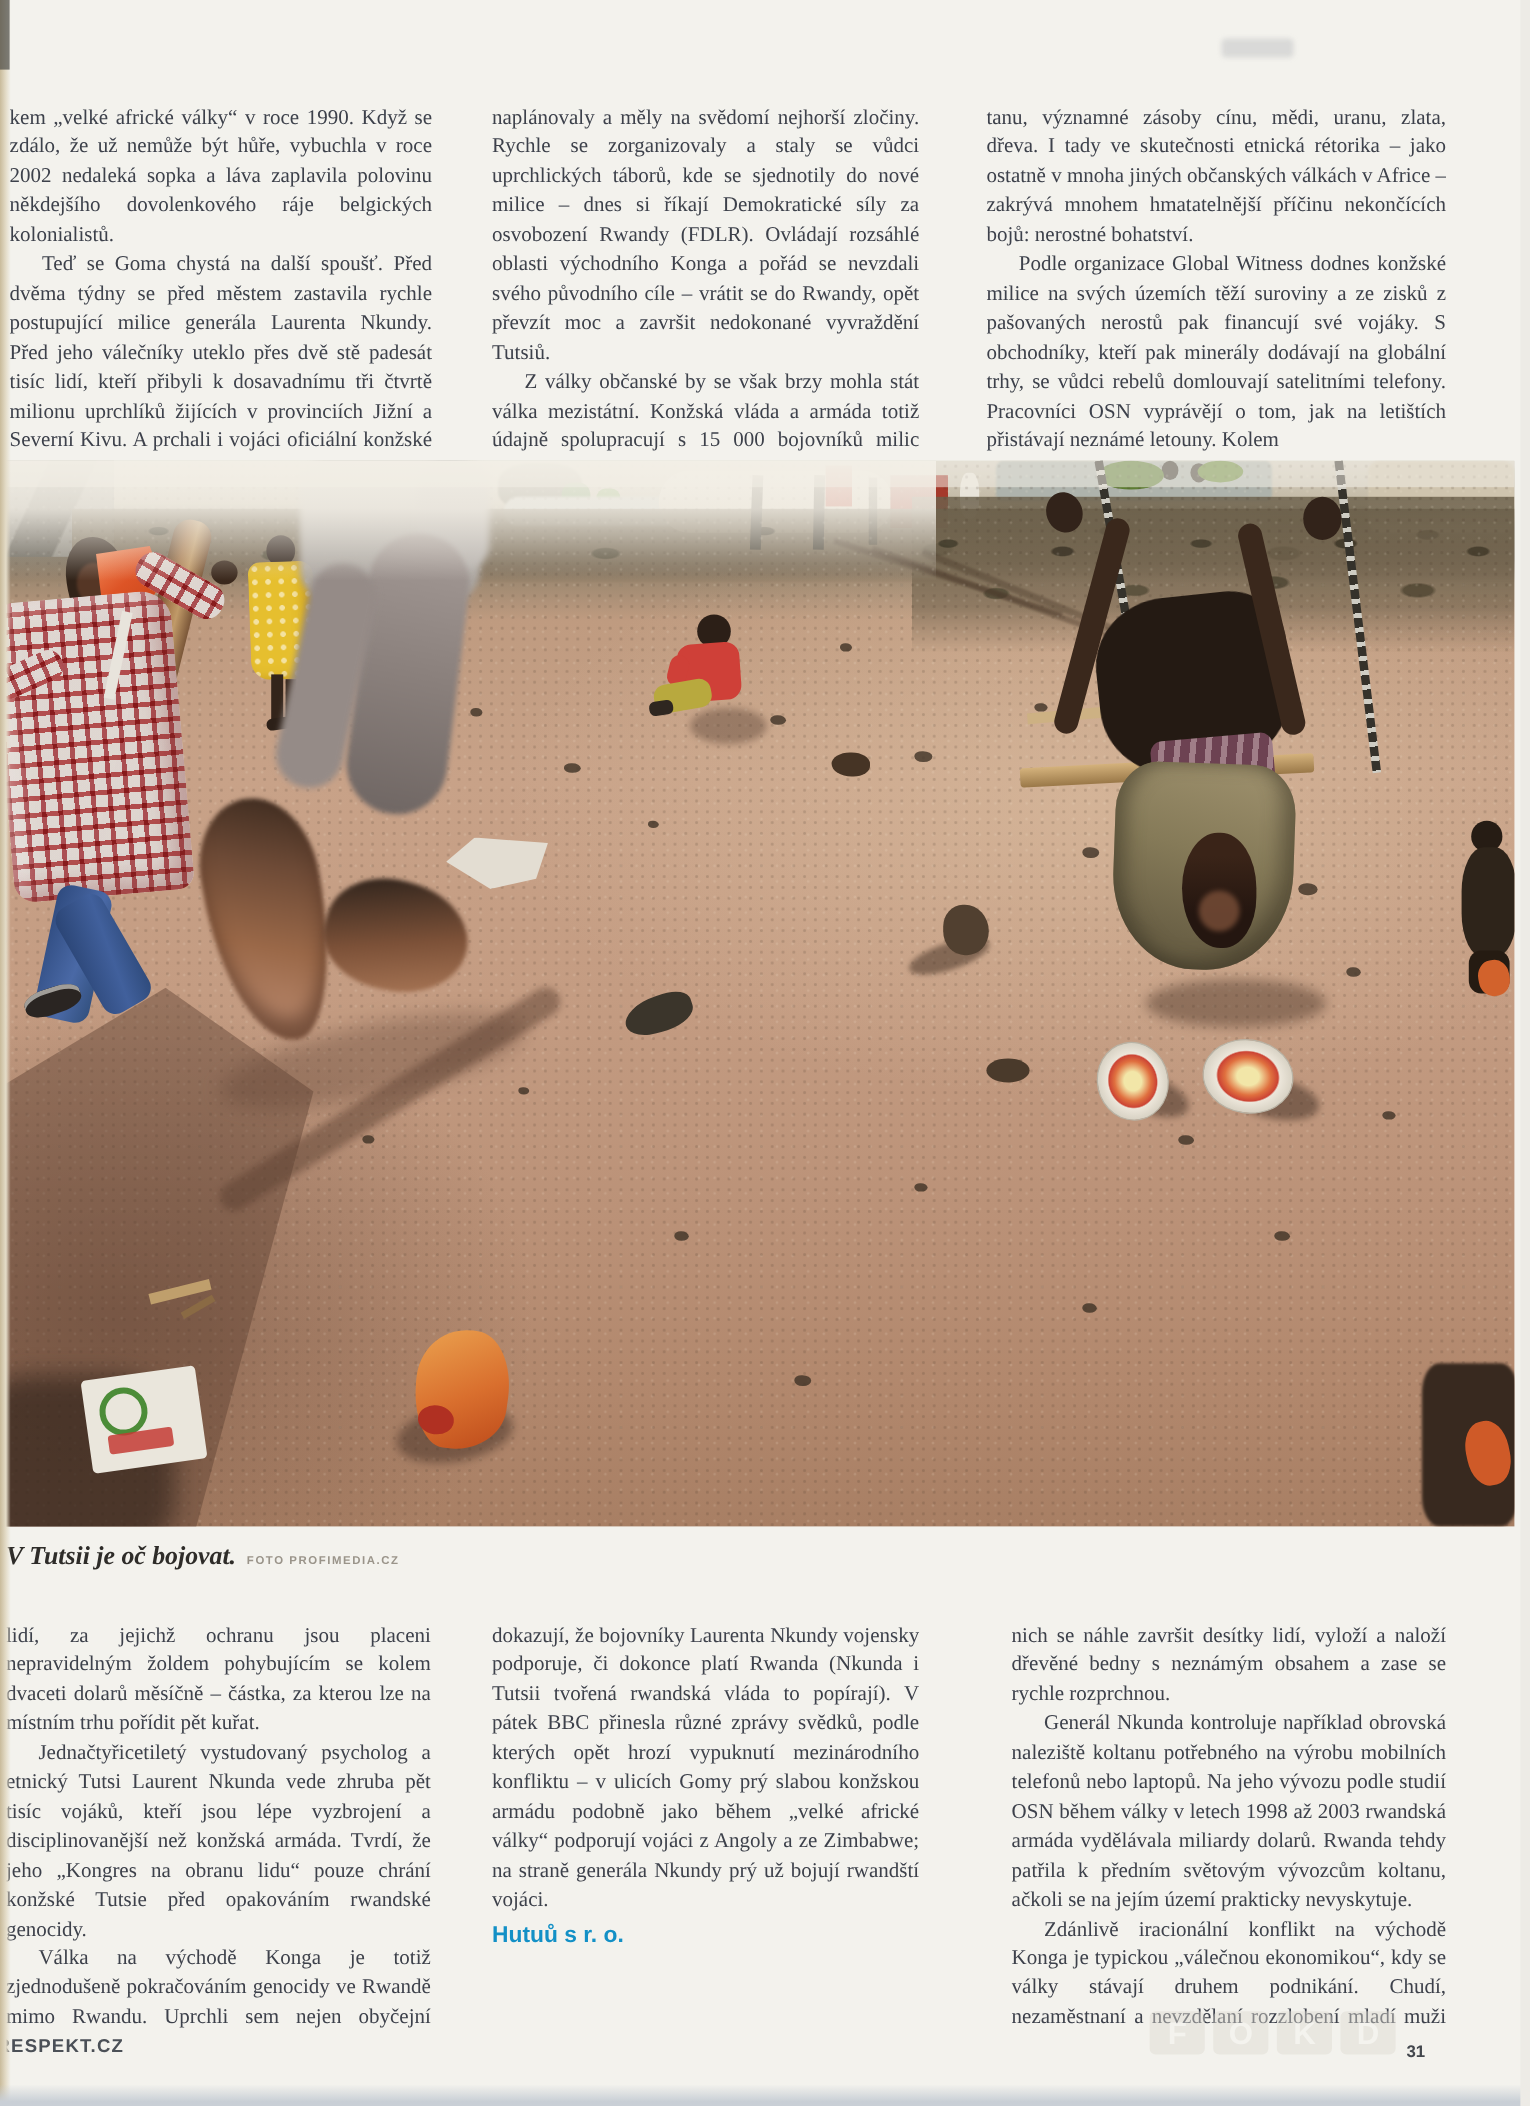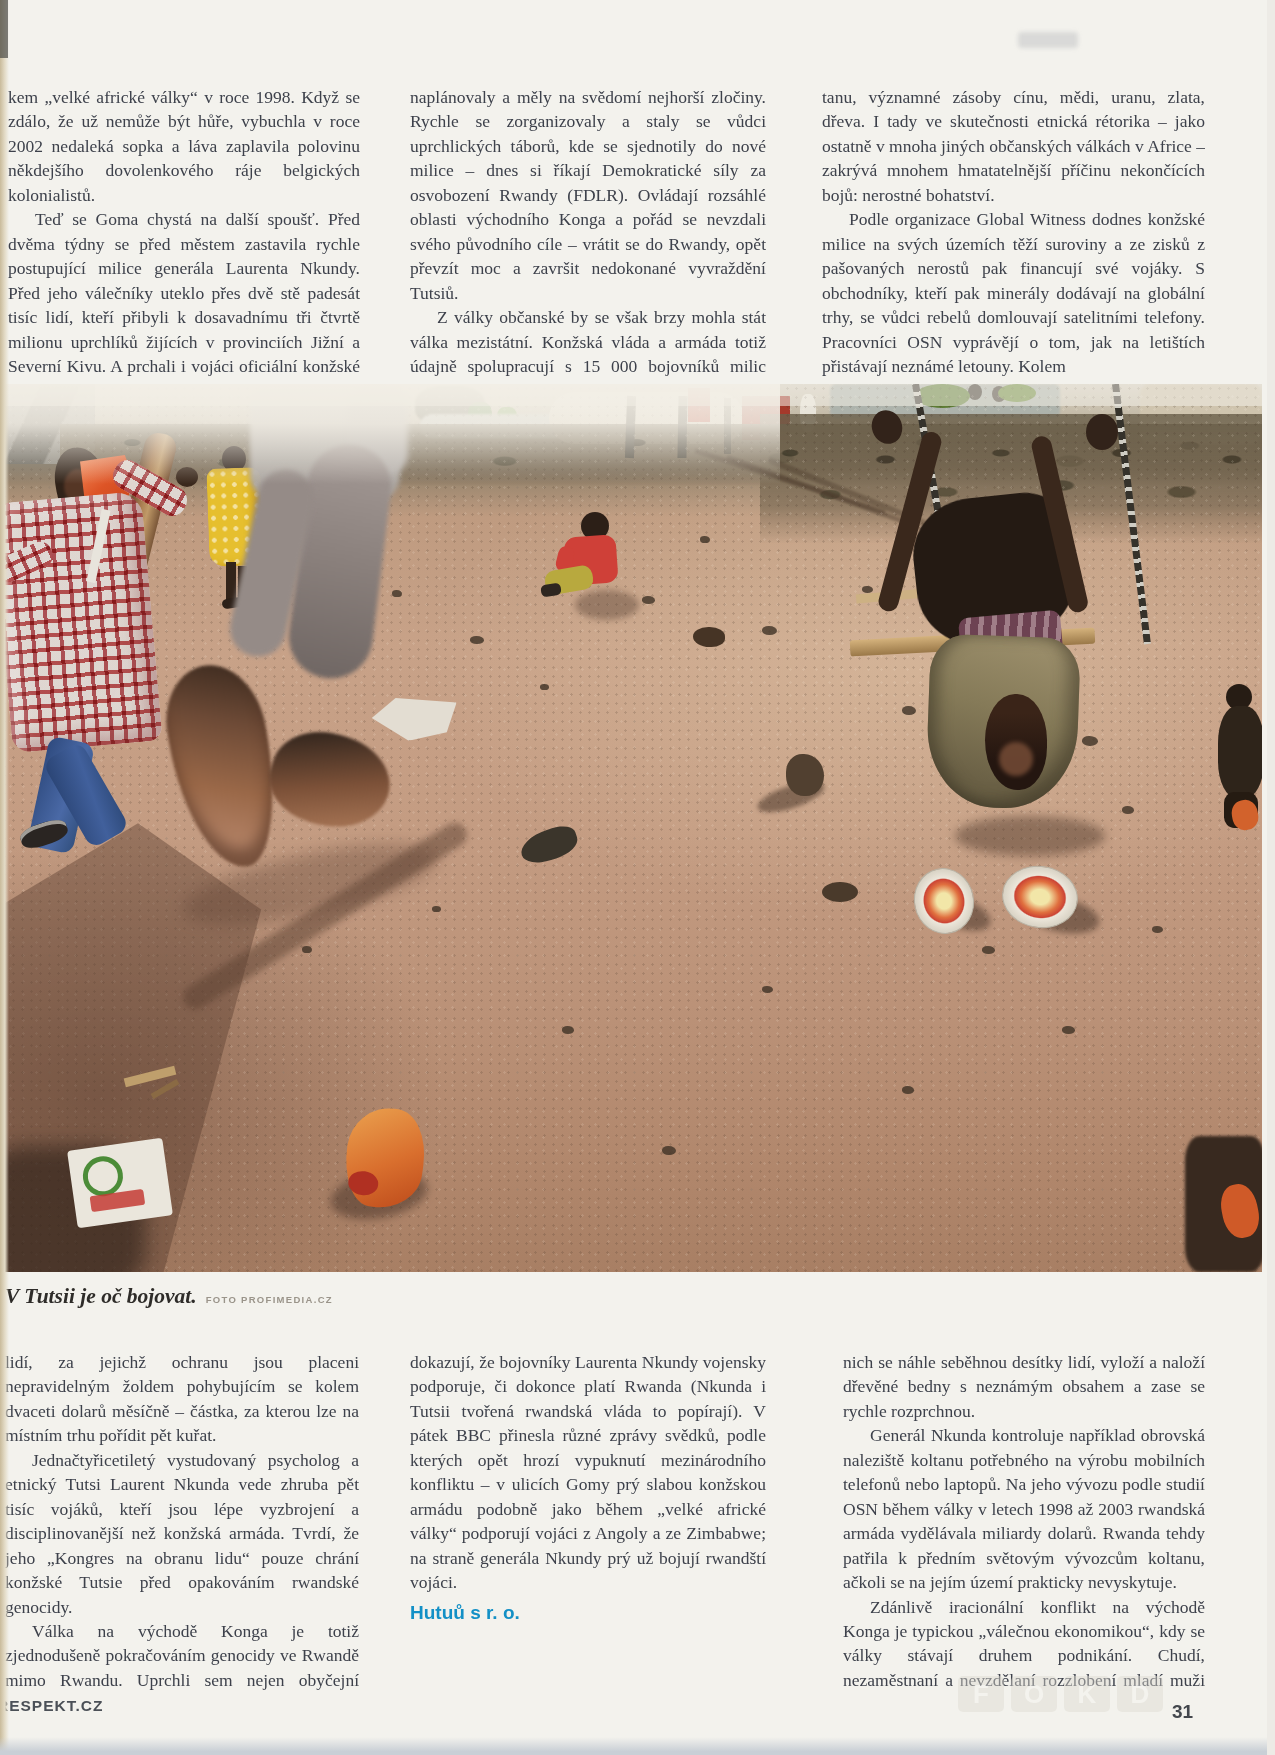--- a/index.html
+++ b/index.html
@@ -15,21 +15,21 @@
            color:#1390c6;margin:7px 0 4px 0;line-height:22px;}
   
   .caption{position:absolute;left:5px;top:1284px;width:900px;}
   .cap-t{font-style:italic;font-weight:bold;font-size:21.5px;color:#2e2c29;}
   .cap-c{font-family:"Liberation Sans",sans-serif;font-size:9.5px;font-weight:bold;
          color:#9a948a;letter-spacing:1.3px;margin-left:9px;}
   
   .brand{position:absolute;left:-3px;top:1697px;font-family:"Liberation Sans",sans-serif;
          font-weight:bold;font-size:15.5px;letter-spacing:1px;color:#4b5057;}
   .pageno{position:absolute;left:1172px;top:1701px;font-family:"Liberation Sans",sans-serif;
-          font-weight:bold;font-size:19px;color:#43474d;}
+          font-weight:bold;font-size:14px;color:#43474d;}
   .watermark{position:absolute;left:958px;top:1676px;display:flex;gap:7px;opacity:.45;}
   .wm-box{width:46px;height:36px;background:#dedbd2;border-radius:5px;display:flex;
           align-items:center;justify-content:center;font-family:"Liberation Sans",sans-serif;
           font-weight:bold;font-size:26px;color:#f6f5f0;}
   
   .photo{position:absolute;left:0;top:384px;width:1262px;height:888px;margin:0;overflow:hidden;
     background:
       radial-gradient(ellipse 55% 40% at 72% 32%, rgba(224,198,168,.5), rgba(224,198,168,0) 70%),
       radial-gradient(ellipse 42% 45% at 8% 80%, rgba(96,66,52,.45), rgba(96,66,52,0) 65%),
       linear-gradient(180deg,#d6d0c2 0%,#c2b8a4 4%,#7c7260 6%,#6b5f4c 9%,#a08a72 11.5%,
@@ -65,21 +65,21 @@
   .smudge{position:absolute;left:1018px;top:32px;width:60px;height:16px;border-radius:4px;
       background:rgba(150,155,160,.28);filter:blur(2px);}
 </style>
 </head>
 <body>
 
 <div class="page">
 
   <section>
     <div class="col" style="left:8px;top:85px;width:352px;height:296px;">
-      <p>kem „velké africké války“ v roce 1998. Když se zdálo, že už nemůže být hůře, vybuchla v roce 2002 nedaleká sopka a láva zaplavila polovinu někdejšího dovolenkového ráje belgických kolonialistů.</p>
+      <p>kem „velké africké války“ v roce 1990. Když se zdálo, že už nemůže být hůře, vybuchla v roce 2002 nedaleká sopka a láva zaplavila polovinu někdejšího dovolenkového ráje belgických kolonialistů.</p>
       <p class="ind">Teď se Goma chystá na další spoušť. Před dvěma týdny se před městem zastavila rychle postupující milice generála Laurenta Nkundy. Před jeho válečníky uteklo přes dvě stě padesát tisíc lidí, kteří přibyli k dosavadnímu tři čtvrtě milionu uprchlíků žijících v provinciích Jižní a Severní Kivu. A prchali i vojáci oficiální konžské armády – na útěku rabovali ve vesnicích majetek</p>
     </div>
     <div class="col" style="left:410px;top:85px;width:356px;height:296px;">
       <p>naplánovaly a měly na svědomí nejhorší zločiny. Rychle se zorganizovaly a staly se vůdci uprchlických táborů, kde se sjednotily do nové milice – dnes si říkají Demokratické síly za osvobození Rwandy (FDLR). Ovládají rozsáhlé oblasti východního Konga a pořád se nevzdali svého původního cíle – vrátit se do Rwandy, opět převzít moc a završit nedokonané vyvraždění Tutsiů.</p>
       <p class="ind">Z války občanské by se však brzy mohla stát válka mezistátní. Konžská vláda a armáda totiž údajně spolupracují s 15 000 bojovníků milic Hutuů; zahraniční odborníci na střední Afriku zase</p>
     </div>
     <div class="col" style="left:822px;top:85px;width:383px;height:296px;">
       <p>tanu, významné zásoby cínu, mědi, uranu, zlata, dřeva. I tady ve skutečnosti etnická rétorika – jako ostatně v mnoha jiných občanských válkách v Africe – zakrývá mnohem hmatatelnější příčinu nekončících bojů: nerostné bohatství.</p>
       <p class="ind">Podle organizace Global Witness dodnes konžské milice na svých územích těží suroviny a ze zisků z pašovaných nerostů pak financují své vojáky. S obchodníky, kteří pak minerály dodávají na globální trhy, se vůdci rebelů domlouvají satelitními telefony. Pracovníci OSN vyprávějí o tom, jak na letištích přistávají neznámé letouny. Kolem</p>
     </div>
@@ -242,21 +242,21 @@
     <div class="col" style="left:5px;top:1350px;width:354px;height:345px;">
       <p>lidí, za jejichž ochranu jsou placeni nepravidelným žoldem pohybujícím se kolem dvaceti dolarů měsíčně – částka, za kterou lze na místním trhu pořídit pět kuřat.</p>
       <p class="ind">Jednačtyřicetiletý vystudovaný psycholog a etnický Tutsi Laurent Nkunda vede zhruba pět tisíc vojáků, kteří jsou lépe vyzbrojení a disciplinovanější než konžská armáda. Tvrdí, že jeho „Kongres na obranu lidu“ pouze chrání konžské Tutsie před opakováním rwandské genocidy.</p>
       <p class="ind">Válka na východě Konga je totiž zjednodušeně pokračováním genocidy ve Rwandě mimo Rwandu. Uprchli sem nejen obyčejní vesničané-Hutuové, ale i milice Interahamwe, které genocidu</p>
     </div>
     <div class="col" style="left:410px;top:1350px;width:356px;height:345px;">
       <p>dokazují, že bojovníky Laurenta Nkundy vojensky podporuje, či dokonce platí Rwanda (Nkunda i Tutsii tvořená rwandská vláda to popírají). V pátek BBC přinesla různé zprávy svědků, podle kterých opět hrozí vypuknutí mezinárodního konfliktu – v ulicích Gomy prý slabou konžskou armádu podobně jako během „velké africké války“ podporují vojáci z Angoly a ze Zimbabwe; na straně generála Nkundy prý už bojují rwandští vojáci.</p>
       <h3 class="subhead">Hutuů s r. o.</h3>
     </div>
     <div class="col" style="left:843px;top:1350px;width:362px;height:345px;">
-      <p>nich se náhle seběhnou desítky lidí, vyloží a naloží dřevěné bedny s neznámým obsahem a zase se rychle rozprchnou.</p>
+      <p>nich se náhle završit desítky lidí, vyloží a naloží dřevěné bedny s neznámým obsahem a zase se rychle rozprchnou.</p>
       <p class="ind">Generál Nkunda kontroluje například obrovská naleziště koltanu potřebného na výrobu mobilních telefonů nebo laptopů. Na jeho vývozu podle studií OSN během války v letech 1998 až 2003 rwandská armáda vydělávala miliardy dolarů. Rwanda tehdy patřila k předním světovým vývozcům koltanu, ačkoli se na jejím území prakticky nevyskytuje.</p>
       <p class="ind">Zdánlivě iracionální konflikt na východě Konga je typickou „válečnou ekonomikou“, kdy se války stávají druhem podnikání. Chudí, nezaměstnaní a nevzdělaní rozzlobení mladí muži tvoří bojovou →</p>
     </div>
   </section>
 
   <div class="brand">RESPEKT.CZ</div>
   <div class="pageno">31</div>
   <div class="watermark">
     <span class="wm-box">F</span>
     <span class="wm-box">O</span>

